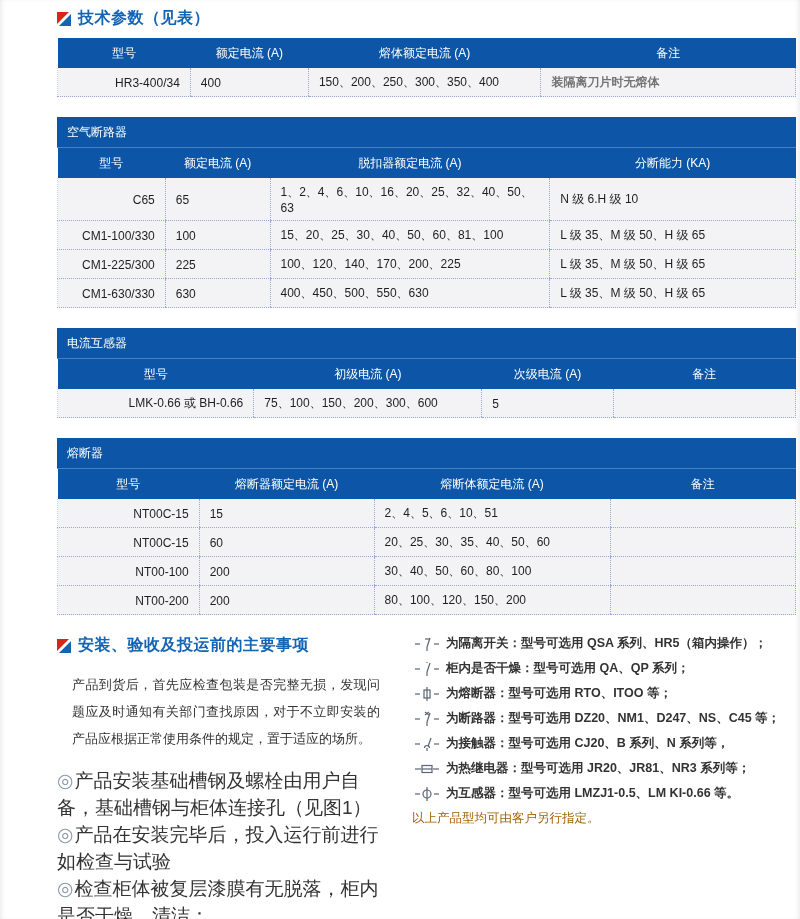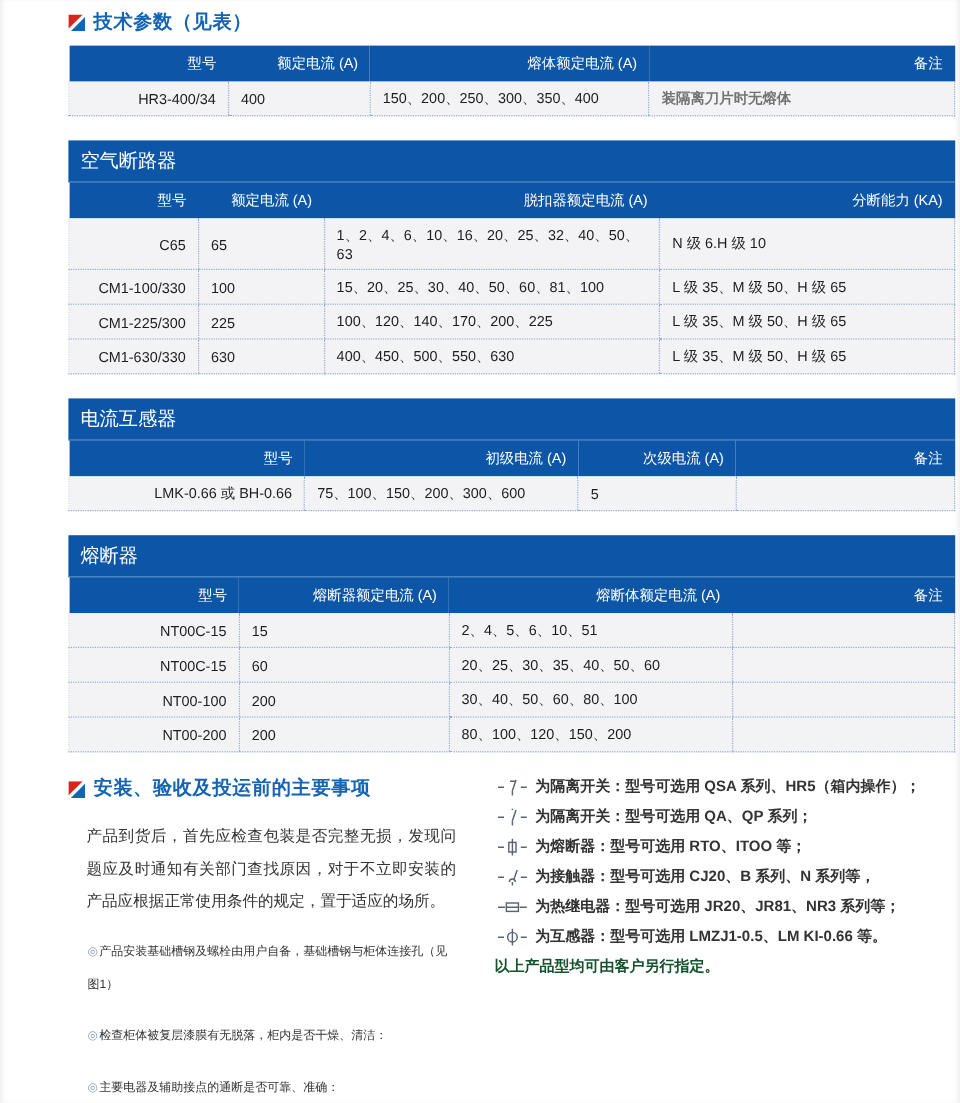--- a/index.html
+++ b/index.html
@@ -8,43 +8,43 @@
           box-shadow: inset 4px 0 6px -4px rgba(0,0,0,.12), inset -4px 0 6px -4px rgba(0,0,0,.12); }
   .content { padding:8px 4px 0 57px; }
 
   
   .sec-title { display:flex; align-items:center; gap:7px; color:#1464b4; font-size:16px;
                font-weight:bold; letter-spacing:.5px; margin:0 0 9px 0; }
   .sec-title svg { flex:0 0 auto; }
 
   
   .tbl-wrap { margin-bottom:20px; }
-  .tbl-titlebar { background:#0d56a7; color:#fff; font-size:16px; padding:7px 10px 6px;
+  .tbl-titlebar { background:#0d56a7; color:#fff; font-size:12px; padding:7px 10px 6px;
                   border-bottom:1px solid #4a81c0; }
   table { border-collapse:collapse; width:100%; table-layout:fixed; font-size:12px; }
-  thead th { background:#0d56a7; color:#fff; font-weight:normal; text-align:right;
+  thead th { background:#0d56a7; color:#fff; font-weight:normal; text-align:center;
              padding:7px 10px 6px; }
   tbody td { background:#f3f3f5; color:#1e1e1e; padding:6px 10px 5px;
              border-bottom:1px dotted #93abd4; border-left:1px dotted #93abd4; }
   tbody td:first-child { border-left:1px dotted #c9d4e8;text-align:right; }
   tbody td:last-child { border-right:1px dotted #93abd4; }
   .bold-cell { font-weight:bold; color:#737373; }
 
   
   .bottom { display:flex; gap:17px; margin-top:14px; }
   .col-left { width:338px; flex:0 0 auto; }
   .col-right { flex:1 1 auto; min-width:0; }
   .para { font-size:13px; line-height:27px; margin:15px; text-align:justify; }
-  .bullet { font-size:10px; line-height:27px; margin:16px; }
+  .bullet { font-size:19px; line-height:27px; margin:0; }
   .bullet .dot { color:#8a9aae; margin-right:1px; }
 
   .scheme-item { display:flex; align-items:flex-start; font-size:12.5px; font-weight:600;
                  color:#333; line-height:17px; margin:0 0 8px 0;text-align:center; }
   .scheme-item .sym { flex:0 0 26px; margin:1px 6px 0 2px; }
-  .scheme-footer { font-size:12.5px; font-weight:700; color:#14532d; margin-top:0; }
+  .scheme-footer { font-size:12.5px; font-weight:400; color:#a16207; margin-top:0; }
 
   .sym svg { display:block; }
   .sym line, .sym path, .sym rect, .sym circle { stroke:#5a6472; stroke-width:1.2; fill:none; }
 </style>
 </head>
 <body>
 
 <div class="page">
   <div class="content">
 
@@ -208,20 +208,21 @@
       <div class="col-left">
         <h2 class="sec-title">
           <svg width="14" height="14" viewBox="0 0 14 14">
             <polygon points="0,0 12,0 0,12" fill="#d9251c"></polygon>
             <polygon points="14,2 14,14 2,14" fill="#1464b4"></polygon>
           </svg>
           <span>安装、验收及投运前的主要事项</span>
         </h2>
         <p class="para">产品到货后，首先应检查包装是否完整无损，发现问题应及时通知有关部门查找原因，对于不立即安装的产品应根据正常使用条件的规定，置于适应的场所。</p>
         <p class="bullet"><span class="dot">◎</span><span>产品安装基础槽钢及螺栓由用户自备，基础槽钢与柜体连接孔（见图1）</span></p>
+        <p class="bullet"><span class="dot">◎</span><span>产品在安装完毕后，投入运行前进行如检查与试验</span></p>
         <p class="bullet"><span class="dot">◎</span><span>检查柜体被复层漆膜有无脱落，柜内是否干燥、清洁：</span></p>
         <p class="bullet"><span class="dot">◎</span><span>主要电器及辅助接点的通断是否可靠、准确：</span></p>
         <p class="bullet"><span class="dot">◎</span><span>主要元件的选型、接线原理是否与原理图样相符：</span></p>
 
       </div>
 
       <div class="col-right">
 
         <div class="scheme-item">
           <span class="sym">
@@ -239,35 +240,48 @@
         <div class="scheme-item">
           <span class="sym">
             <svg width="26" height="16" viewBox="0 0 26 16">
                 <line x1="1" y1="8" x2="6" y2="8"></line>
                 <line x1="20" y1="8" x2="25" y2="8"></line>
                 <line x1="13" y1="15" x2="13" y2="11"></line>
                 <line x1="13" y1="11" x2="16" y2="2"></line>
                 <line x1="13" y1="2" x2="13" y2="1"></line>
               </svg>
           </span>
-          <span>为隔离开关：型号可选用 QA、QP 系列；</span>
+          <span>柜内是否干燥：型号可选用 QA、QP 系列；</span>
         </div>
 
         <div class="scheme-item">
           <span class="sym">
             <svg width="26" height="16" viewBox="0 0 26 16">
                 <line x1="1" y1="8" x2="6" y2="8"></line>
                 <line x1="20" y1="8" x2="25" y2="8"></line>
                 <line x1="13" y1="1" x2="13" y2="15"></line>
                 <rect x="10" y="4" width="6" height="8"></rect>
               </svg>
           </span>
           <span>为熔断器：型号可选用 RTO、ITOO 等；</span>
         </div>
 
+        <div class="scheme-item">
+          <span class="sym">
+            <svg width="26" height="16" viewBox="0 0 26 16">
+                <line x1="1" y1="8" x2="6" y2="8"></line>
+                <line x1="20" y1="8" x2="25" y2="8"></line>
+                <line x1="13" y1="15" x2="13" y2="11"></line>
+                <line x1="13" y1="11" x2="16" y2="2"></line>
+                <line x1="11" y1="1" x2="15" y2="4"></line>
+                <line x1="15" y1="1" x2="11" y2="4"></line>
+              </svg>
+          </span>
+          <span>为断路器：型号可选用 DZ20、NM1、D247、NS、C45 等；</span>
+        </div>
 
         <div class="scheme-item">
           <span class="sym">
             <svg width="26" height="16" viewBox="0 0 26 16">
                 <line x1="1" y1="8" x2="6" y2="8"></line>
                 <line x1="20" y1="8" x2="25" y2="8"></line>
                 <line x1="13" y1="15" x2="13" y2="12"></line>
                 <path d="M 10.5 12 A 2.5 2.5 0 0 1 15.5 12"></path>
                 <line x1="14" y1="10.5" x2="17" y2="2"></line>
               </svg>

